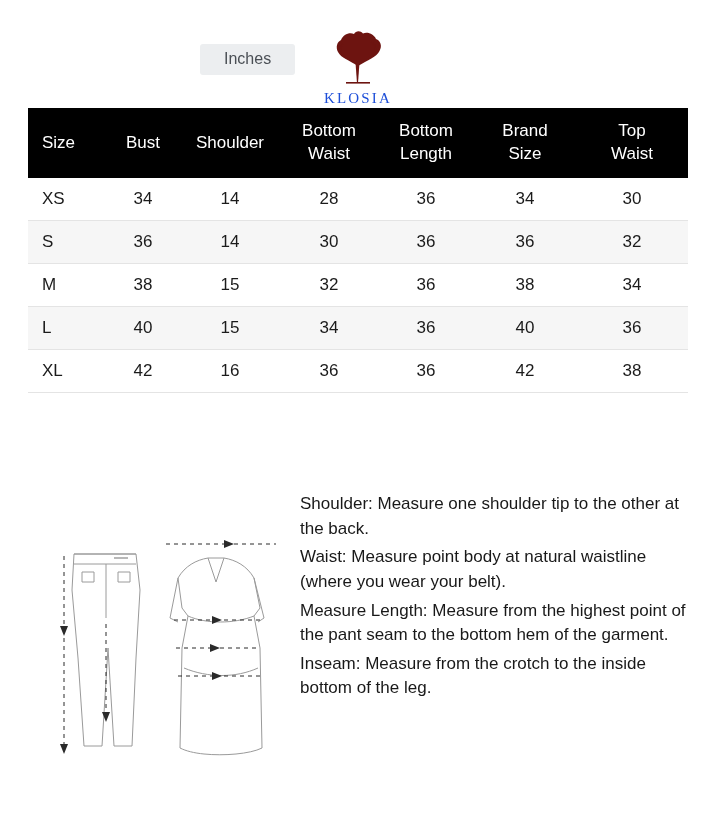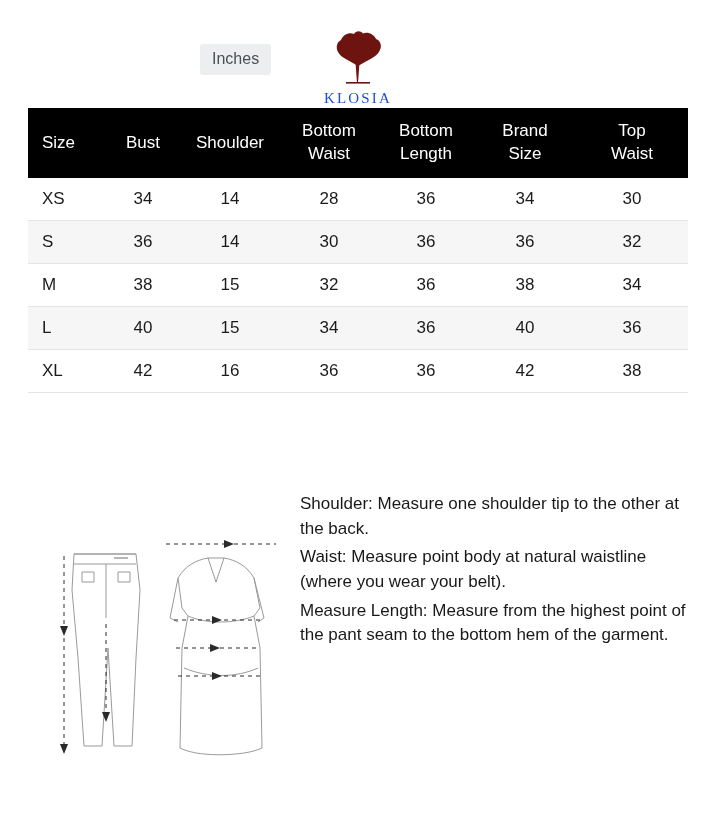--- a/index.html
+++ b/index.html
@@ -25,21 +25,21 @@
     font-weight: 700;
     letter-spacing: .2px;
     color: #161616;
   }
   .unit-badge {
     position: absolute;
     left: 172px; top: 18px;
     background: #eceef0;
     color: #4a4f55;
     font-size: 16px;
-    padding: 6px 12px 7px;
+    padding: 6px 24px 7px;
     border-radius: 3px;
   }
   .logo {
     position: absolute;
     left: 50%;
     transform: translateX(-50%);
     top: 0;
     width: 120px;
     text-align: center;
   }
@@ -281,16 +281,19 @@
     <div class="measure-text">
       <p>
         <b>Shoulder:</b><span> Measure one shoulder tip to the other at the back.</span>
       </p>
       <p>
         <b>Waist:</b><span> Measure point body at natural waistline (where you wear your belt).</span>
       </p>
       <p>
         <b>Measure Length:</b><span> Measure from the highest point of the pant seam to the bottom hem of the garment.</span>
       </p>
+      <p>
+        <b>Inseam:</b><span> Measure from the crotch to the inside bottom of the leg.</span>
+      </p>
     </div>
 
   </div>
 </div>
 
 </body></html>

